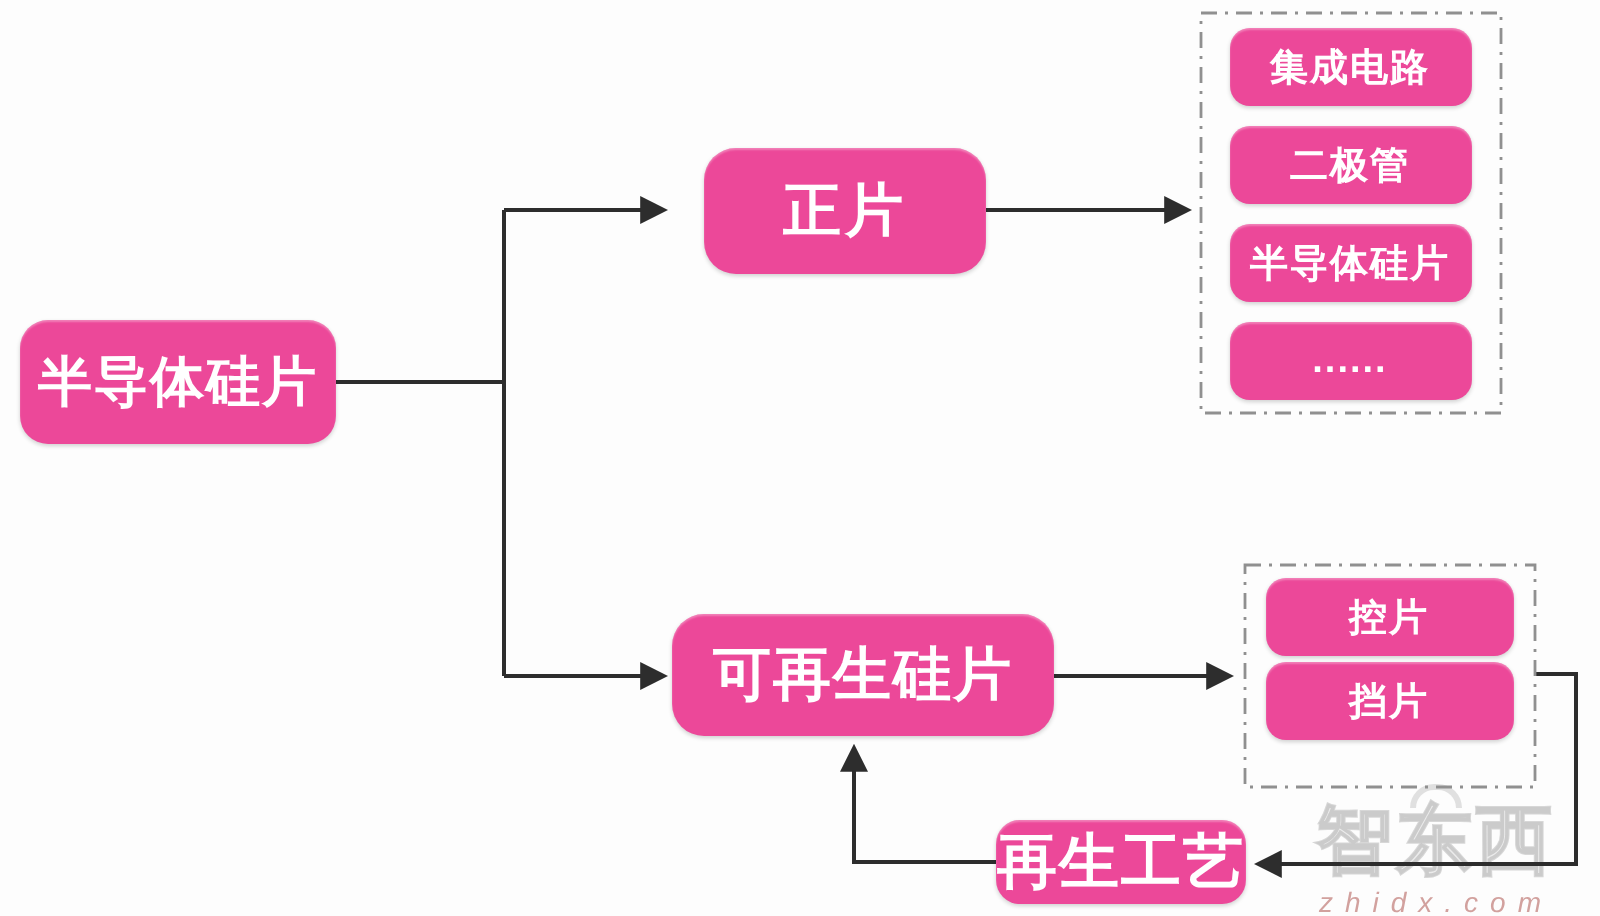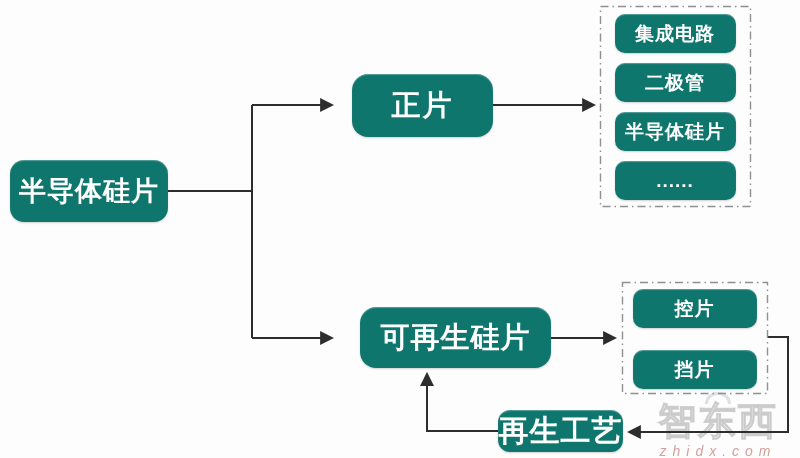--- a/index.html
+++ b/index.html
@@ -16,32 +16,32 @@
   .wm-logo { font-size: 38px; font-weight: bold; letter-spacing: 2px; line-height: 1.05;
              color: rgba(200,200,200,0.35); -webkit-text-stroke: 1px rgba(130,130,130,0.30); }
   .wm-url { font-size: 14px; font-style: italic; letter-spacing: 6px; margin-top: 1px;
             color: rgba(195,130,125,0.75); }
 
   .lines { position: absolute; left: 0; top: 0; width: 800px; height: 458px; z-index: 2; }
   .conn path { fill: none; stroke: #2d2d2d; stroke-width: 2; stroke-linejoin: miter; }
   #arw path { fill: #2d2d2d; }
   .dash { fill: none; stroke: #909090; stroke-width: 1.4; stroke-dasharray: 8 4 1.5 4; }
 
-  .node { position: absolute; z-index: 3; background: #0f766e; color: #ffffff; font-weight: bold;
+  .node { position: absolute; z-index: 3; background: #ec4899; color: #ffffff; font-weight: bold;
           display: flex; align-items: center; justify-content: center;
           box-shadow: inset 0 1px 1px rgba(255,255,255,0.30), 0 1px 2px rgba(0,0,0,0.18); }
 
   .root    { left: 10px;  top: 160px; width: 158px; height: 62px; border-radius: 14px; font-size: 27px; letter-spacing: 1px; }
   .prime   { left: 352px; top: 74px;  width: 141px; height: 63px; border-radius: 16px; font-size: 29px; letter-spacing: 2px; }
-  .reclaim { left: 336px; top: 307px; width: 191px; height: 61px; border-radius: 16px; font-size: 29px; letter-spacing: 1px; margin-left: 24px; }
+  .reclaim { left: 336px; top: 307px; width: 191px; height: 61px; border-radius: 16px; font-size: 29px; letter-spacing: 1px; }
   .process { left: 498px; top: 410px; width: 125px; height: 42px; border-radius: 12px; font-size: 30px; letter-spacing: 1px; }
 
   .group { position: absolute; z-index: 3; display: flex; flex-direction: column; align-items: center; }
   .group-top    { left: 600px; top: 6px;   width: 150px; height: 200px; padding-top: 8px; gap: 10px; }
-  .group-bottom { left: 622px; top: 282px; width: 145px; height: 111px; padding-top: 7px; gap: 22px; }
+  .group-bottom { left: 622px; top: 282px; width: 145px; height: 111px; padding-top: 7px; gap: 3px; }
 
   .small { position: relative; border-radius: 10px; font-size: 19px; letter-spacing: 1px; }
   .group-top .small    { width: 121px; height: 39px; }
   .group-bottom .small { width: 124px; height: 39px; }
 </style>
 </head>
 <body>
 
 <div class="stage">
 

